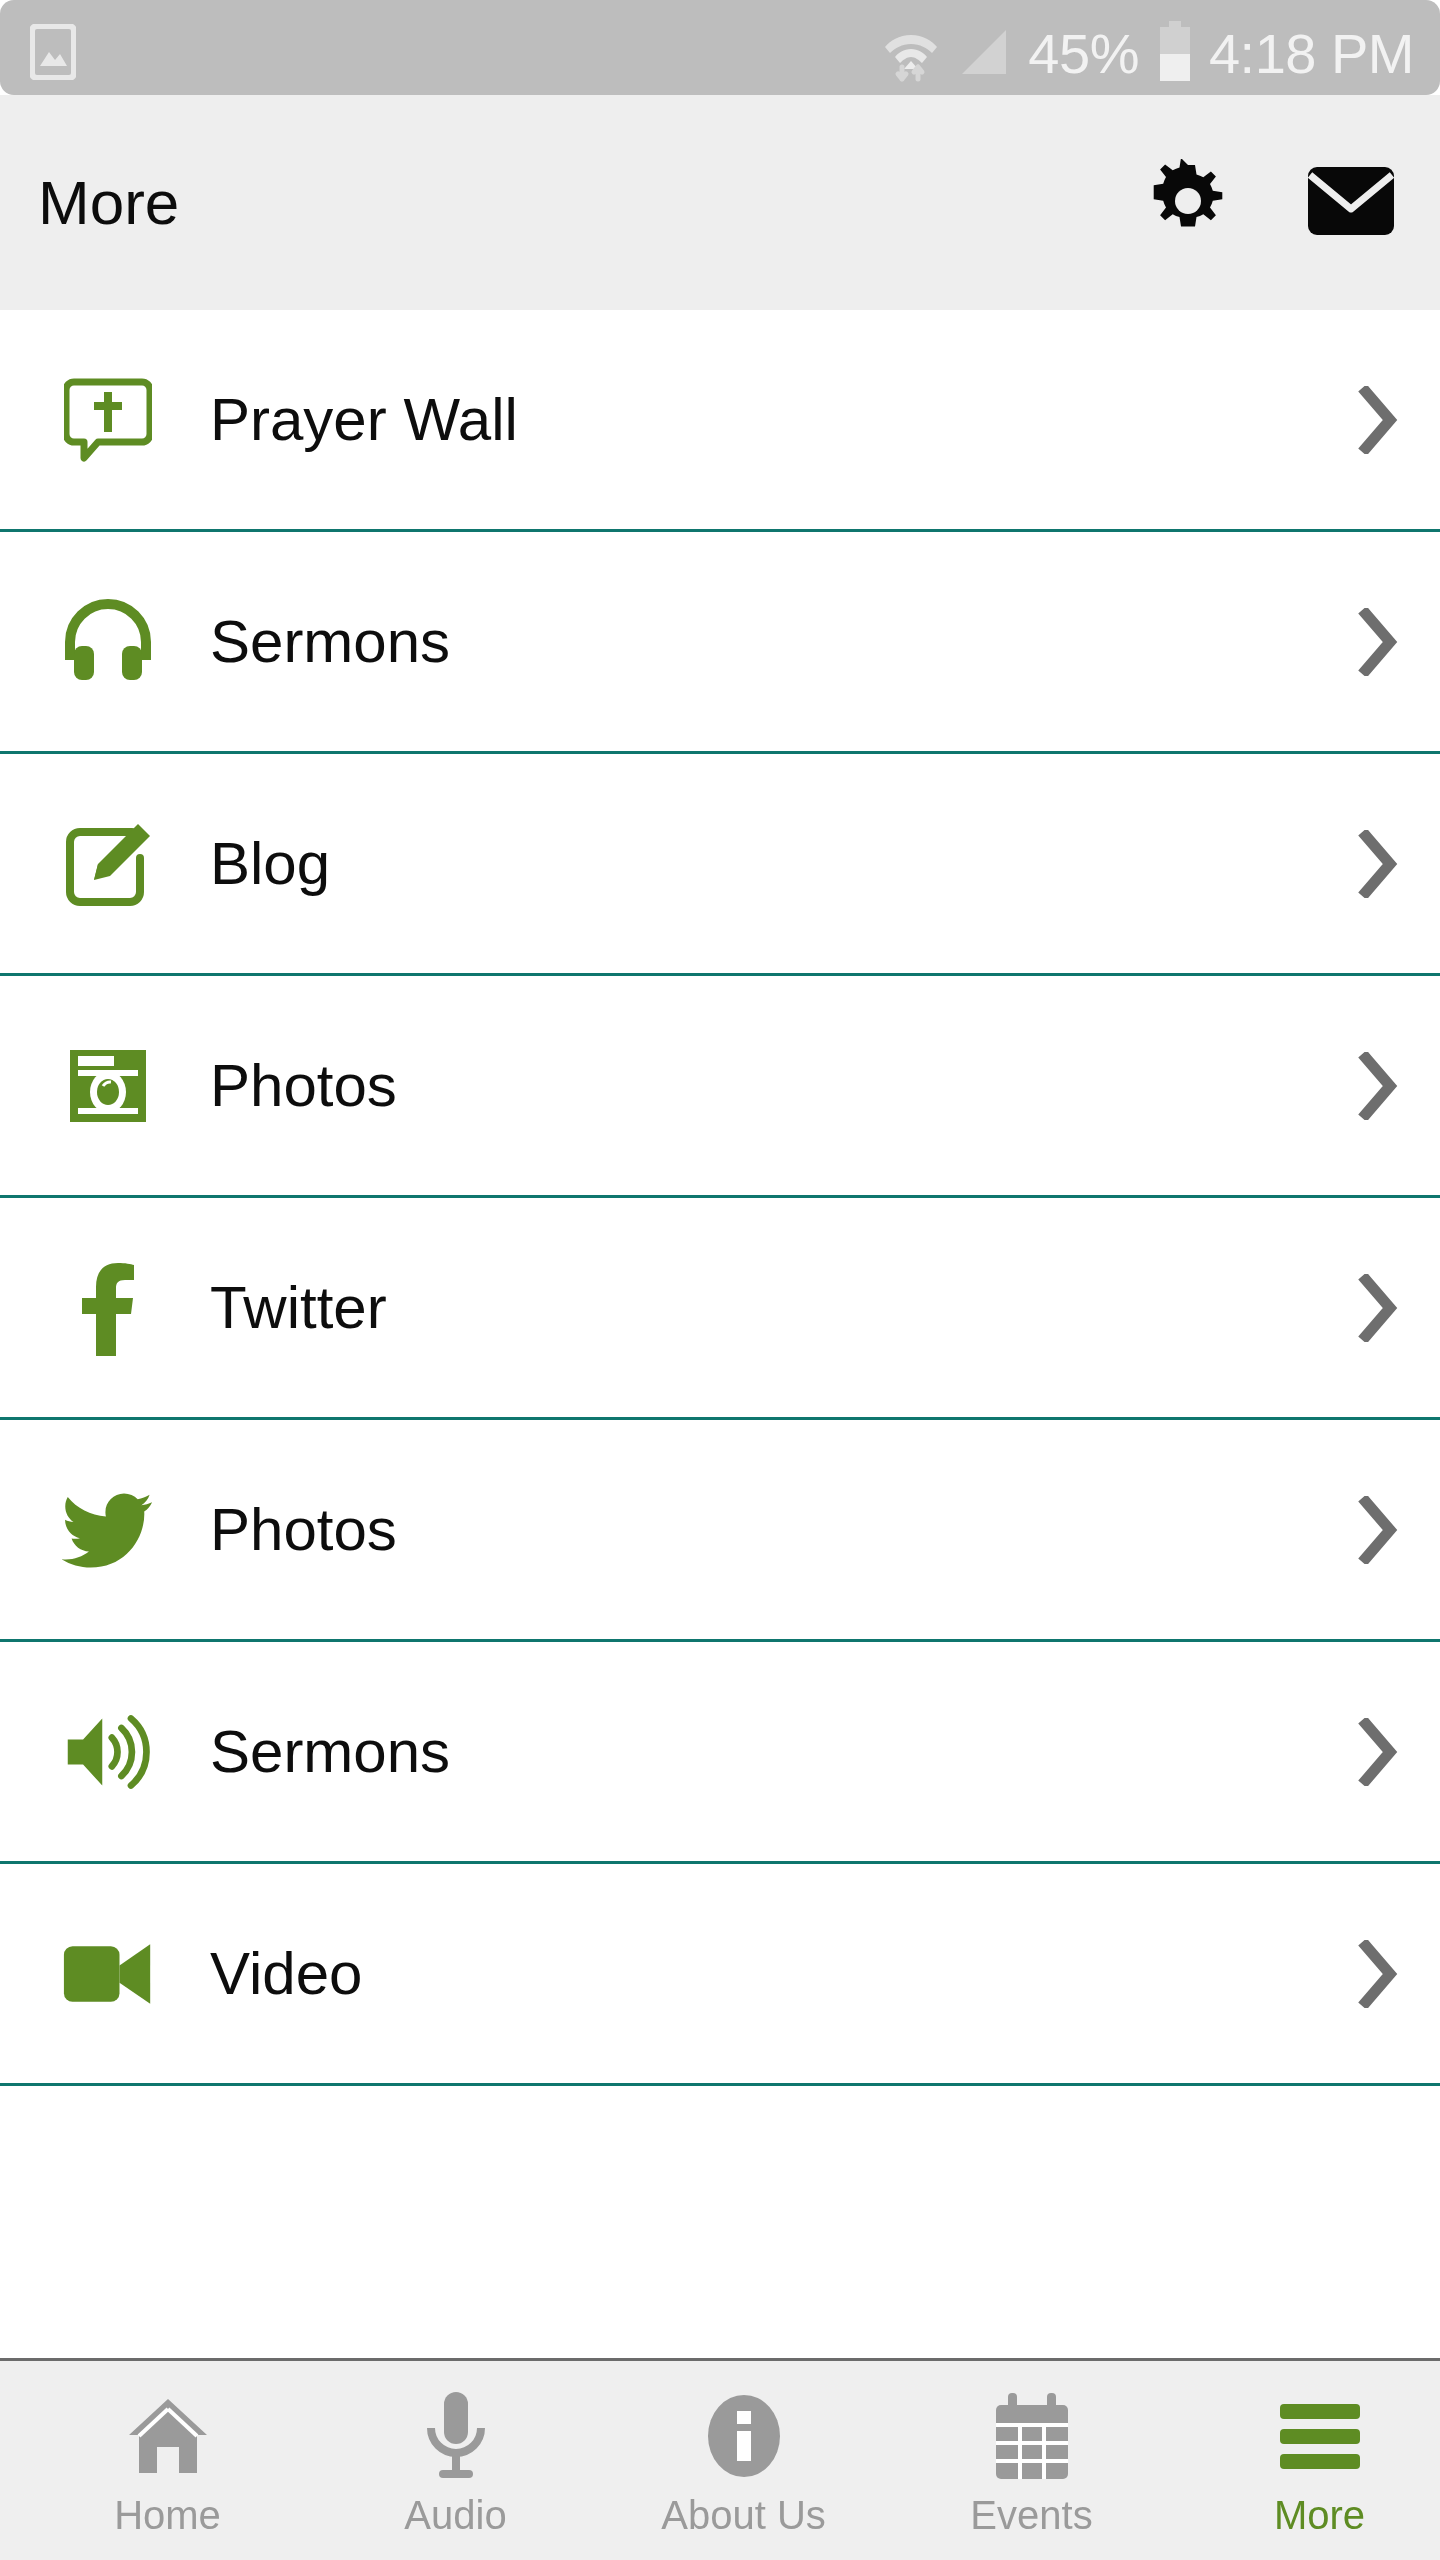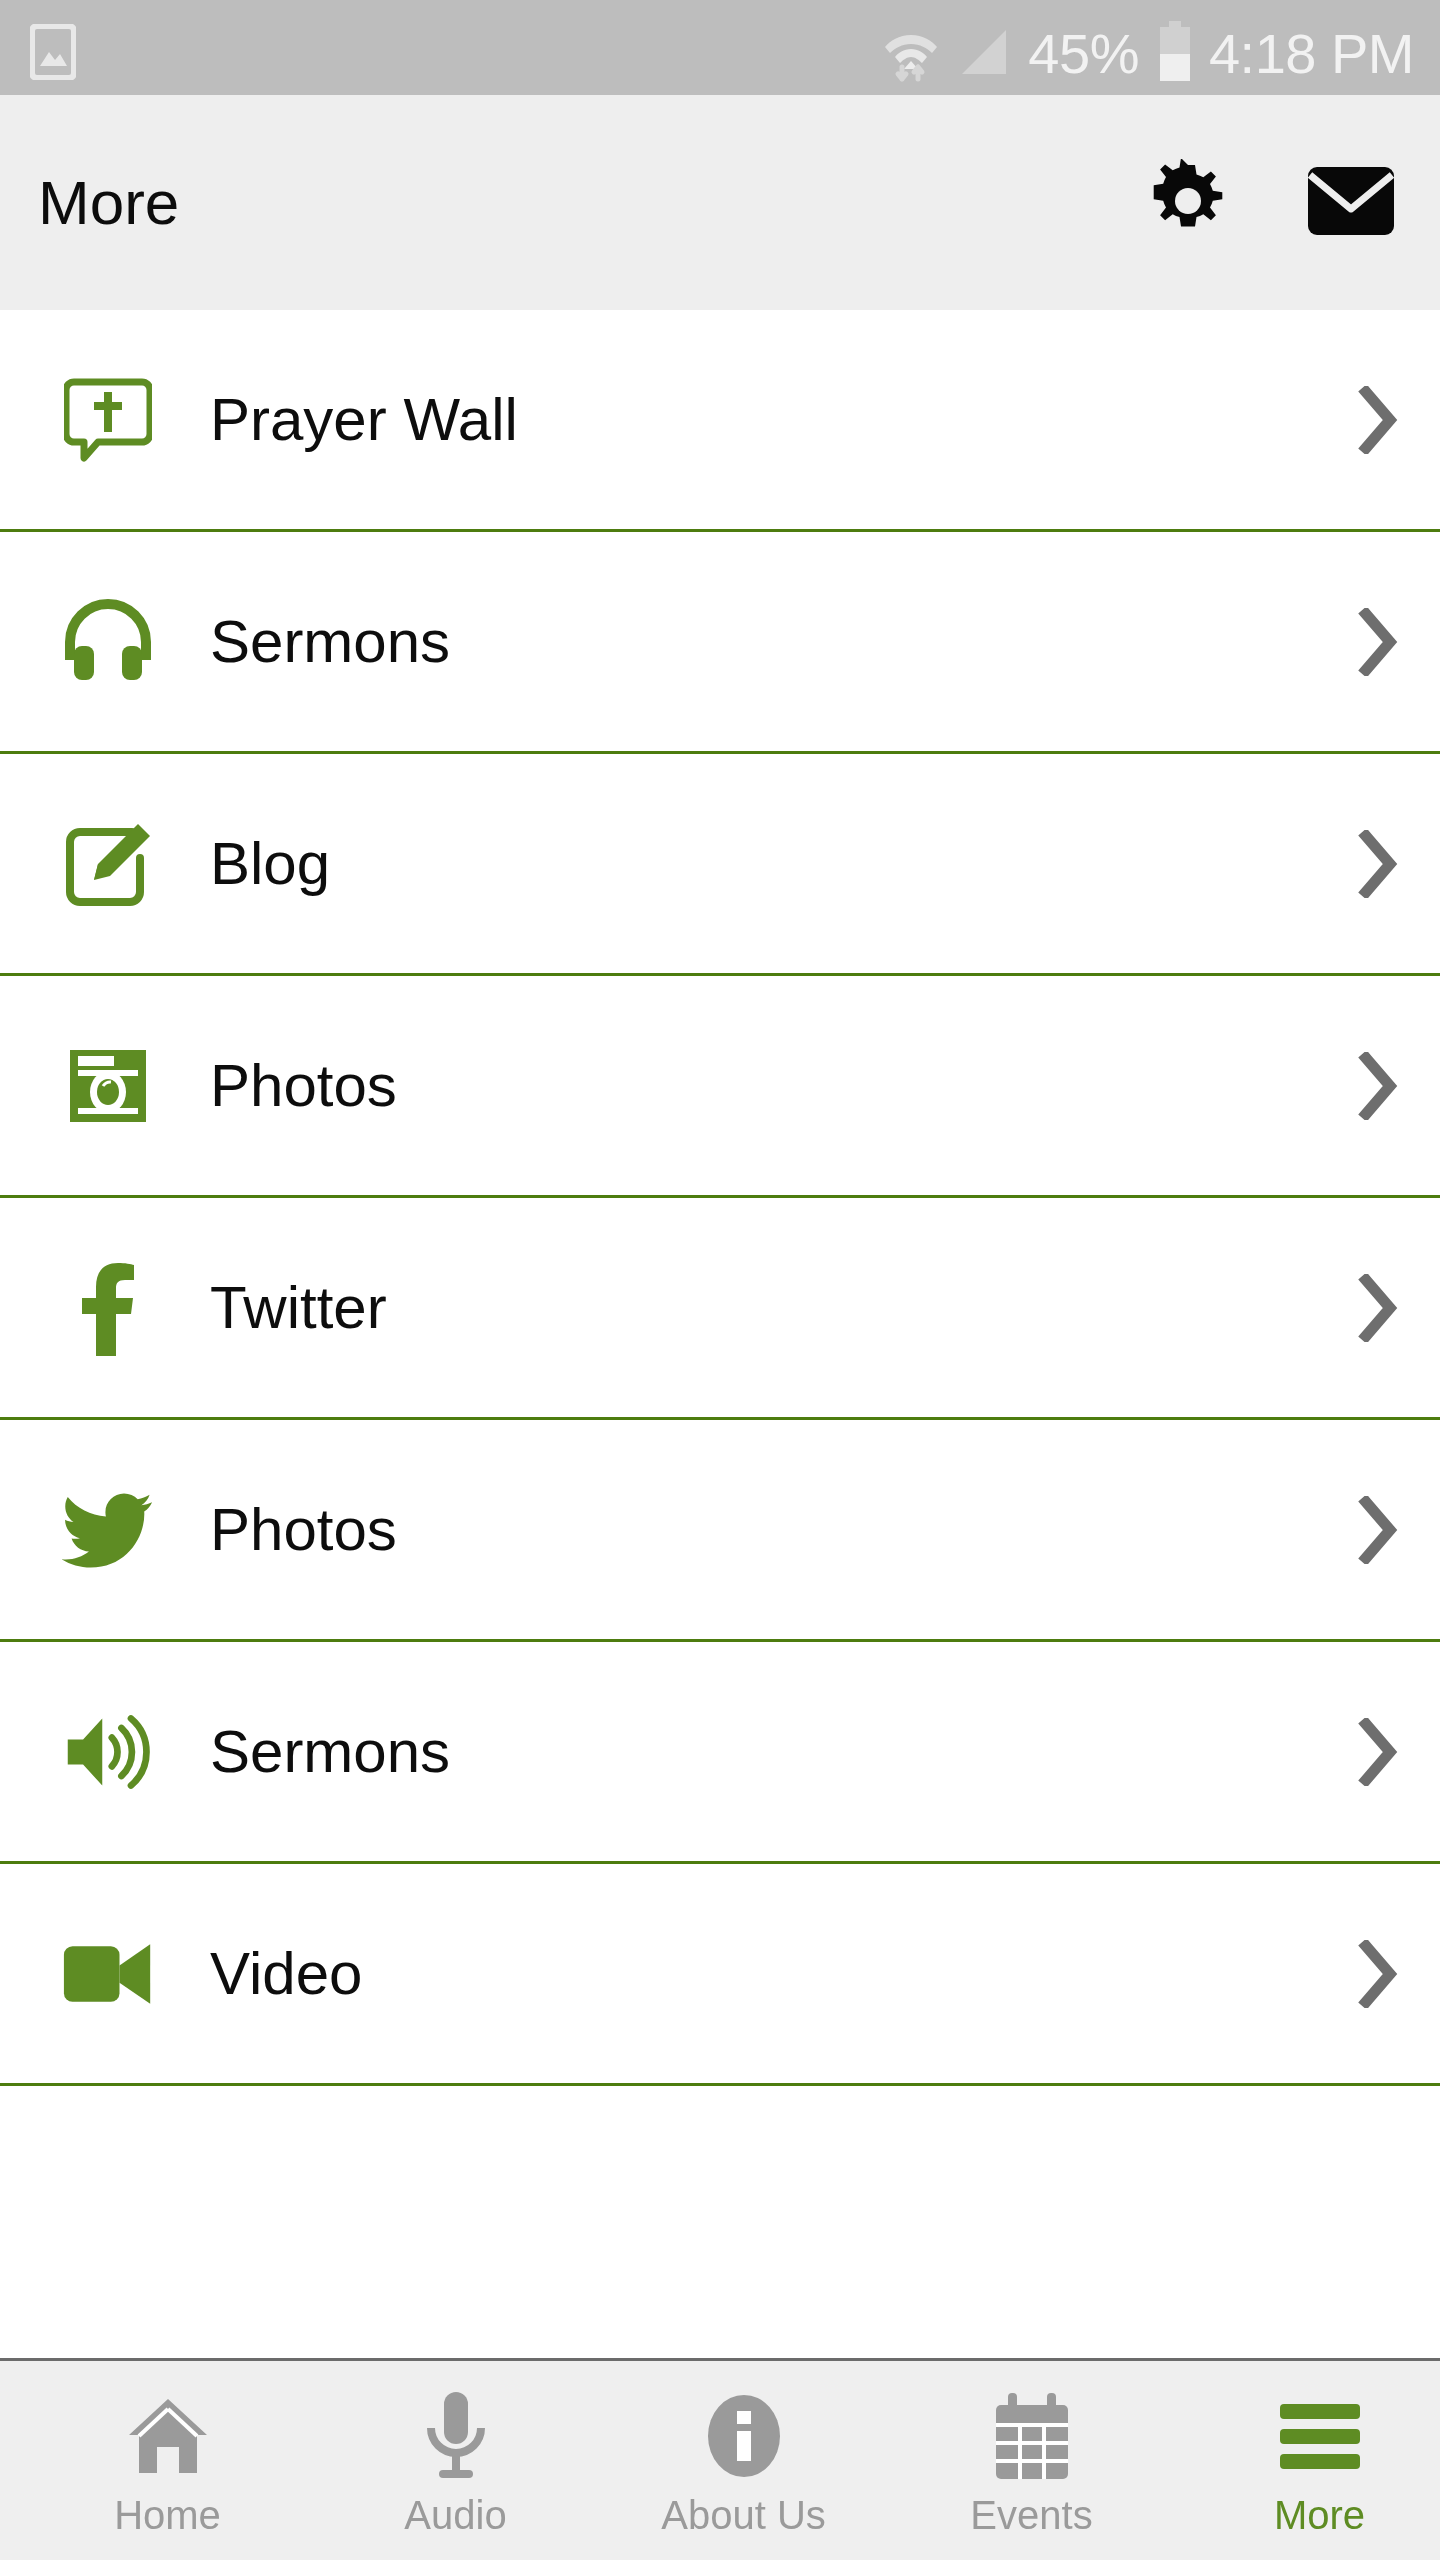--- a/index.html
+++ b/index.html
@@ -8,21 +8,21 @@
     background:#ffffff;
     font-family:"Liberation Sans", sans-serif;
     overflow:hidden;
   }
   #app { width:1440px; height:2560px; display:flex; flex-direction:column; position:relative; }
 
   
   .statusbar {
     height:95px; background:#bdbdbd;
     display:flex; align-items:center;
-    padding:12px 26px 0 30px; flex:0 0 95px;
+    padding:12px 26px 0 30px; flex:0 0 95px;border-radius:14px;
   }
   .sb-left { display:flex; align-items:center; gap:14px; }
   .sb-right { margin-left:auto; display:flex; align-items:center; gap:16px; }
   .sb-text {
     color:#f2f2f2; font-size:56px; font-weight:400;
     letter-spacing:-0.5px; line-height:1;
     font-family:"Liberation Sans", sans-serif;
   }
   .sb-pct { margin-right:2px; }
   .sb-icon { display:block; }
@@ -43,21 +43,21 @@
 
   
   .list {
     flex:1 1 auto; background:#ffffff; overflow:hidden;
     display:flex; flex-direction:column;
   }
   .row {
     height:222px; flex:0 0 222px;
     display:flex; align-items:center;
     padding-left:62px; padding-right:40px;
-    border-bottom:3px solid #4d7c0f;
+    border-bottom:3px solid #0f766e;
     background:#ffffff; cursor:pointer;
   }
   .row-icon {
     width:92px; min-width:92px; height:92px;
     display:flex; align-items:center; justify-content:center;
     margin-right:56px;
   }
   .row-label {
     font-size:60px; color:#0d0d0d; font-weight:400;
     letter-spacing:0px; line-height:1;

